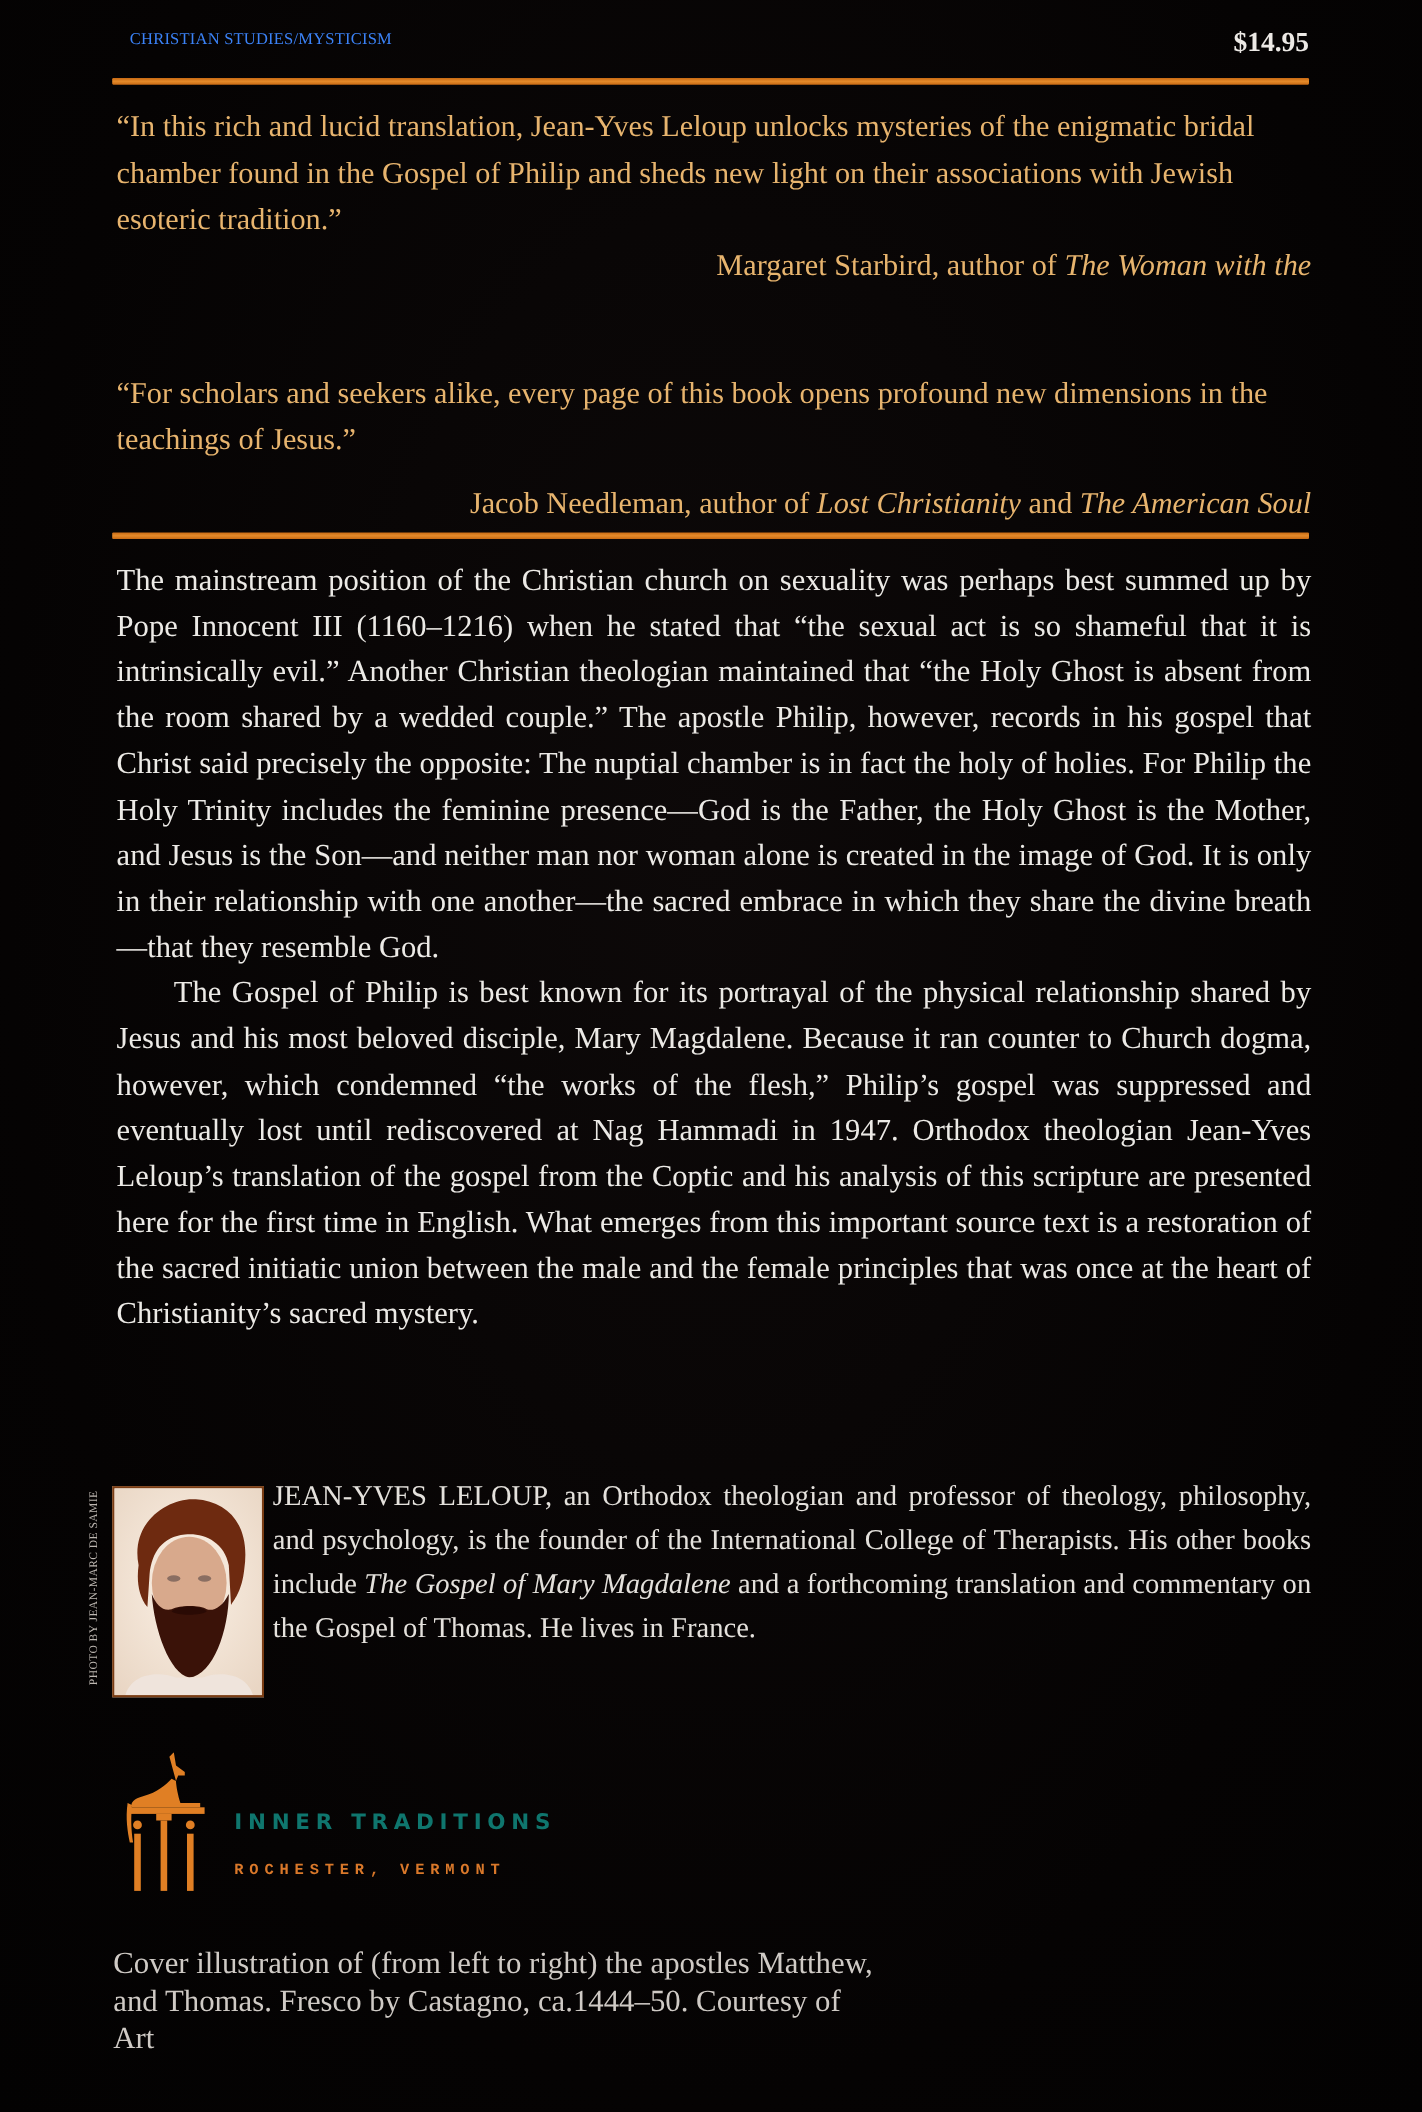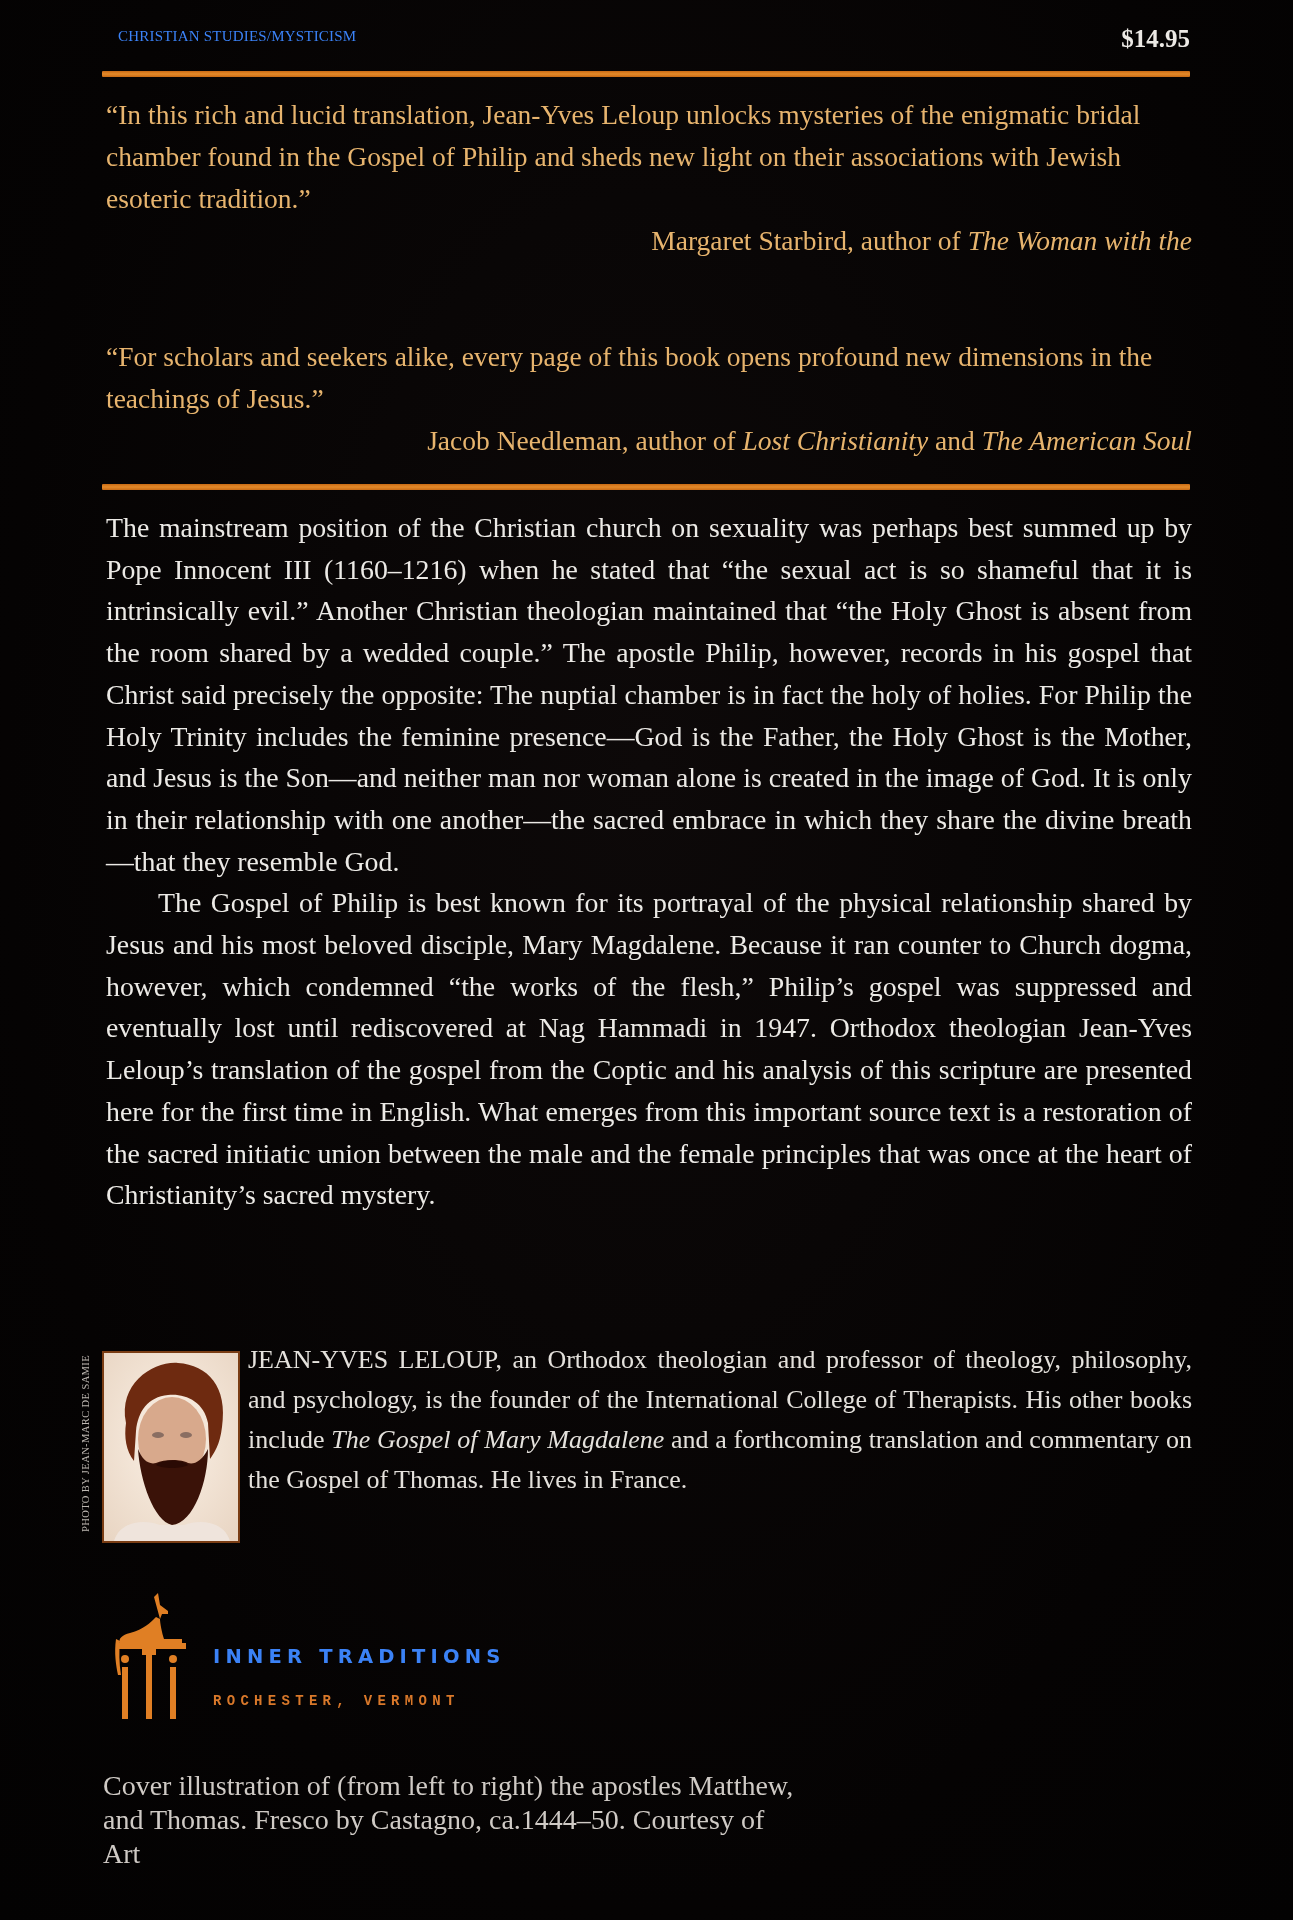--- a/index.html
+++ b/index.html
@@ -34,21 +34,21 @@
       position: absolute; left: 106px; width: 1086px;
       font-size: 27.5px; line-height: 42px; color: #e7b46e;
     }
     .blurb .quote { margin: 0; }
     .blurb .attr {
       text-align: right; margin: 0; line-height: 41px;
     }
     .blurb .attr i { font-style: italic; }
     .blurb1 { top: 94px; }
     .blurb2 { top: 336px; }
-    .blurb2 .attr { margin-top: 0; }
+    .blurb2 .attr { margin-top: 16px; }
 
     .body-copy {
       position: absolute; left: 106px; top: 507px; width: 1086px;
       font-size: 27.8px; line-height: 41.7px; color: #eceae6;
       text-align: justify;
     }
     .body-copy p { margin: 0; }
     .body-copy p.indent { text-indent: 52px; }
 
     .author-block {
@@ -75,21 +75,21 @@
 
     .publisher {
       position: absolute; left: 110px; top: 1593px; width: 460px; height: 130px;
     }
     .logo {
       position: absolute; left: 0; top: 0; width: 80px; height: 130px;
     }
     .pub-name {
       position: absolute; left: 103px; top: 52px;
       font-family: "DejaVu Sans", "Liberation Sans", sans-serif;
-      font-weight: bold; font-size: 19.5px; letter-spacing: 5.2px; color: #3b82f6;
+      font-weight: bold; font-size: 19.5px; letter-spacing: 5.2px; color: #0f766e;
       white-space: nowrap;
       text-align: center;
     }
     .pub-place {
       position: absolute; left: 103px; top: 100px;
       font-family: Liberation Mono, monospace;
       font-weight: bold; font-size: 14px; letter-spacing: 5.3px; color: #d9782a;
       white-space: nowrap;
     }
 

